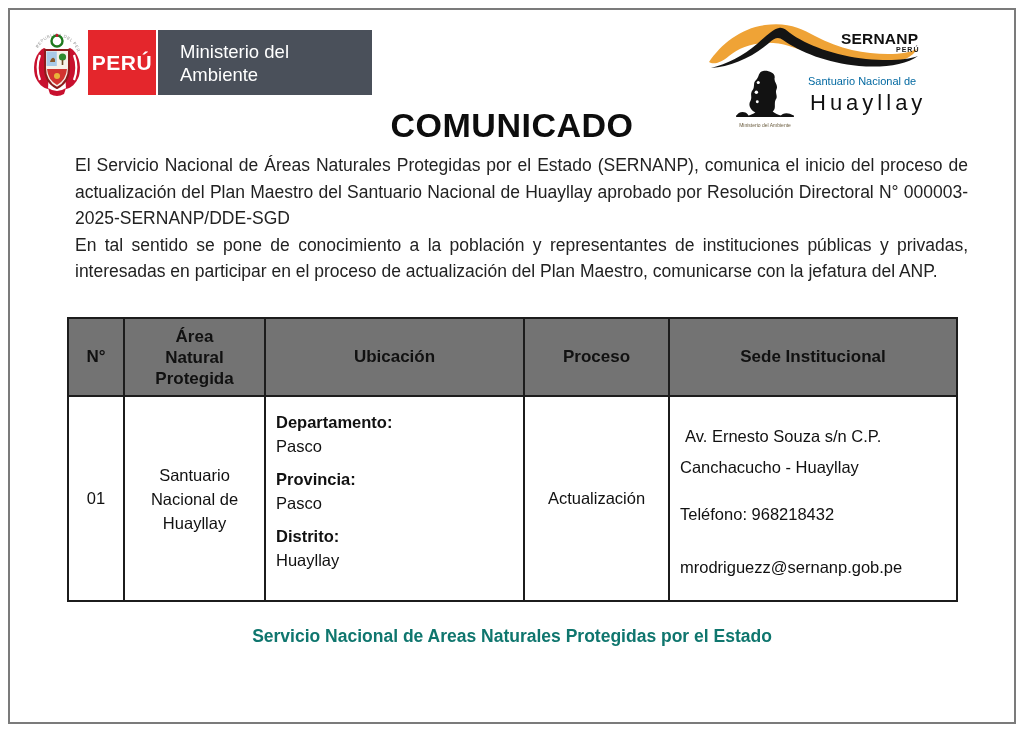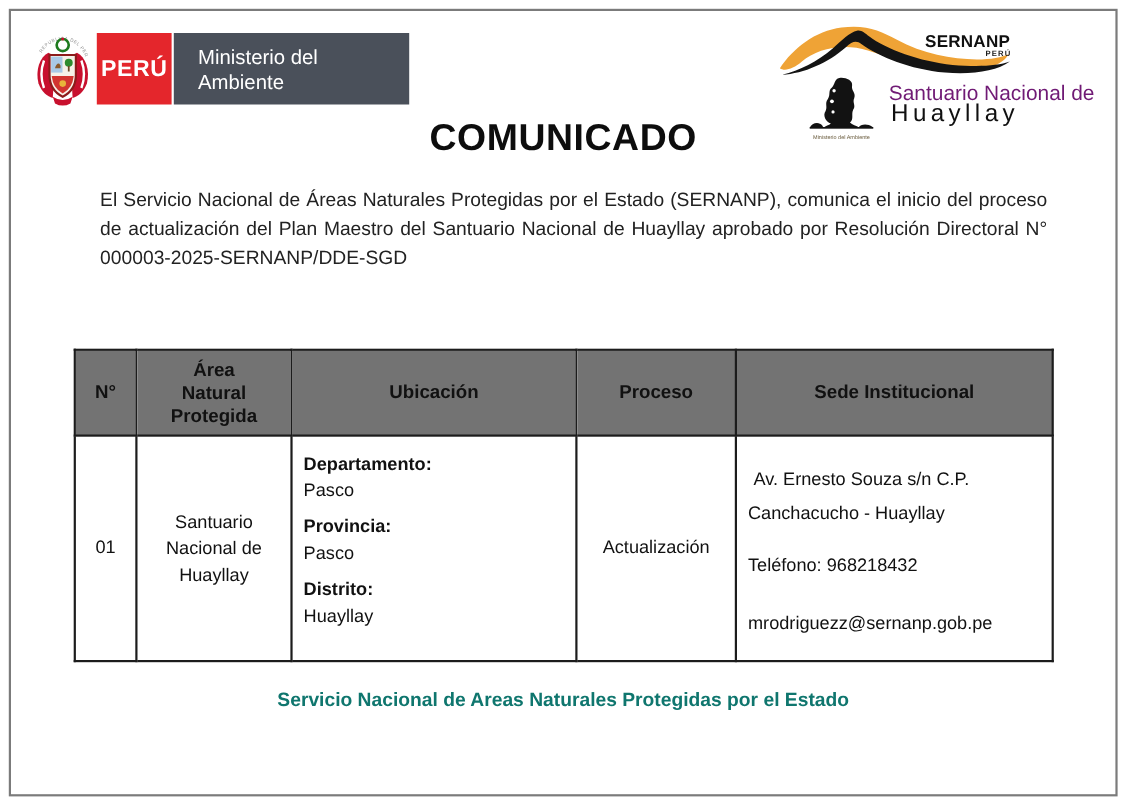--- a/index.html
+++ b/index.html
@@ -13,29 +13,29 @@
   .ministry-box{position:absolute;left:148px;top:20px;width:214px;height:65px;background:#4a505a;color:#fff;
     display:flex;align-items:center;}
   .ministry-box span{display:block;width:140px;margin-left:22px;font-size:18.5px;line-height:23px;}
 
   
   .swoosh{position:absolute;left:693px;top:6px;}
   .brand{position:absolute;left:831px;top:20px;font-size:15.5px;font-weight:700;color:#101010;letter-spacing:.2px;}
   .brand-sub{position:absolute;left:886px;top:36px;font-size:7px;font-weight:700;color:#1a1a1a;letter-spacing:1px;}
   .rock{position:absolute;left:723px;top:60px;}
   .rock-caption{position:absolute;left:715px;top:112px;width:80px;text-align:center;font-size:5px;color:#6b5d3f;}
-  .site1{position:absolute;left:798px;top:65px;font-size:19px;color:#701a75;}
+  .site1{position:absolute;left:798px;top:65px;font-size:11px;color:#0369a1;}
   .site2{position:absolute;left:800px;top:80px;font-size:22px;letter-spacing:4px;color:#101010;font-weight:500;}
 
   .doc-title{position:absolute;left:0;top:96px;width:100%;text-align:center;
     font-size:34px;font-weight:700;letter-spacing:.5px;color:#0d0d0d;}
 
   .body-text{position:absolute;left:65px;top:142px;width:893px;font-size:17.5px;line-height:26.5px;
     text-align:justify;color:#222;}
-  .body-text p{margin:16px;}
+  .body-text p{margin:0;}
 
   table.main{position:absolute;left:57px;top:307px;border-collapse:collapse;table-layout:fixed;}
   table.main th,table.main td{border:2px solid #1c1c1c;font-size:16.5px;color:#111;overflow:hidden;}
   table.main th{background:#737373;font-weight:700;font-size:17px;text-align:center;vertical-align:middle;height:74px;}
   th .wrap-narrow{display:inline-block;width:86px;line-height:21px;}
   td.c-num{width:52px;text-align:center;vertical-align:middle;}
   td.c-anp{width:127px;text-align:center;vertical-align:middle;line-height:24px;padding:0 6px;margin-top:17px;}
   td.c-ubi{width:239px;vertical-align:top;padding:13px 8px 0 10px;line-height:24px;border-radius:20px;}
   td.c-pro{width:141px;text-align:center;vertical-align:middle;}
   td.c-sede{width:270px;vertical-align:top;padding:24px 6px 0 10px;line-height:31px;}
@@ -105,20 +105,21 @@
     </svg>
     <div class="rock-caption">Ministerio del Ambiente</div>
     <div class="site1">Santuario Nacional de</div>
     <div class="site2">Huayllay</div>
   </div>
 
   <div class="doc-title">COMUNICADO</div>
 
   <div class="body-text">
     <p>El Servicio Nacional de Áreas Naturales Protegidas por el Estado (SERNANP), comunica el inicio del proceso de actualización del Plan Maestro del Santuario Nacional de Huayllay aprobado por Resolución Directoral N° 000003-2025-SERNANP/DDE-SGD</p>
+    <p>En tal sentido se pone de conocimiento a la población y representantes de instituciones públicas y privadas, interesadas en participar en el proceso de actualización del Plan Maestro, comunicarse con la jefatura del ANP.</p>
   </div>
 
   <table class="main">
     <thead>
       <tr>
         <th><span>N°</span></th>
         <th><span class="wrap-narrow">Área Natural Protegida</span></th>
         <th><span>Ubicación</span></th>
         <th><span>Proceso</span></th>
         <th><span>Sede Institucional</span></th>

